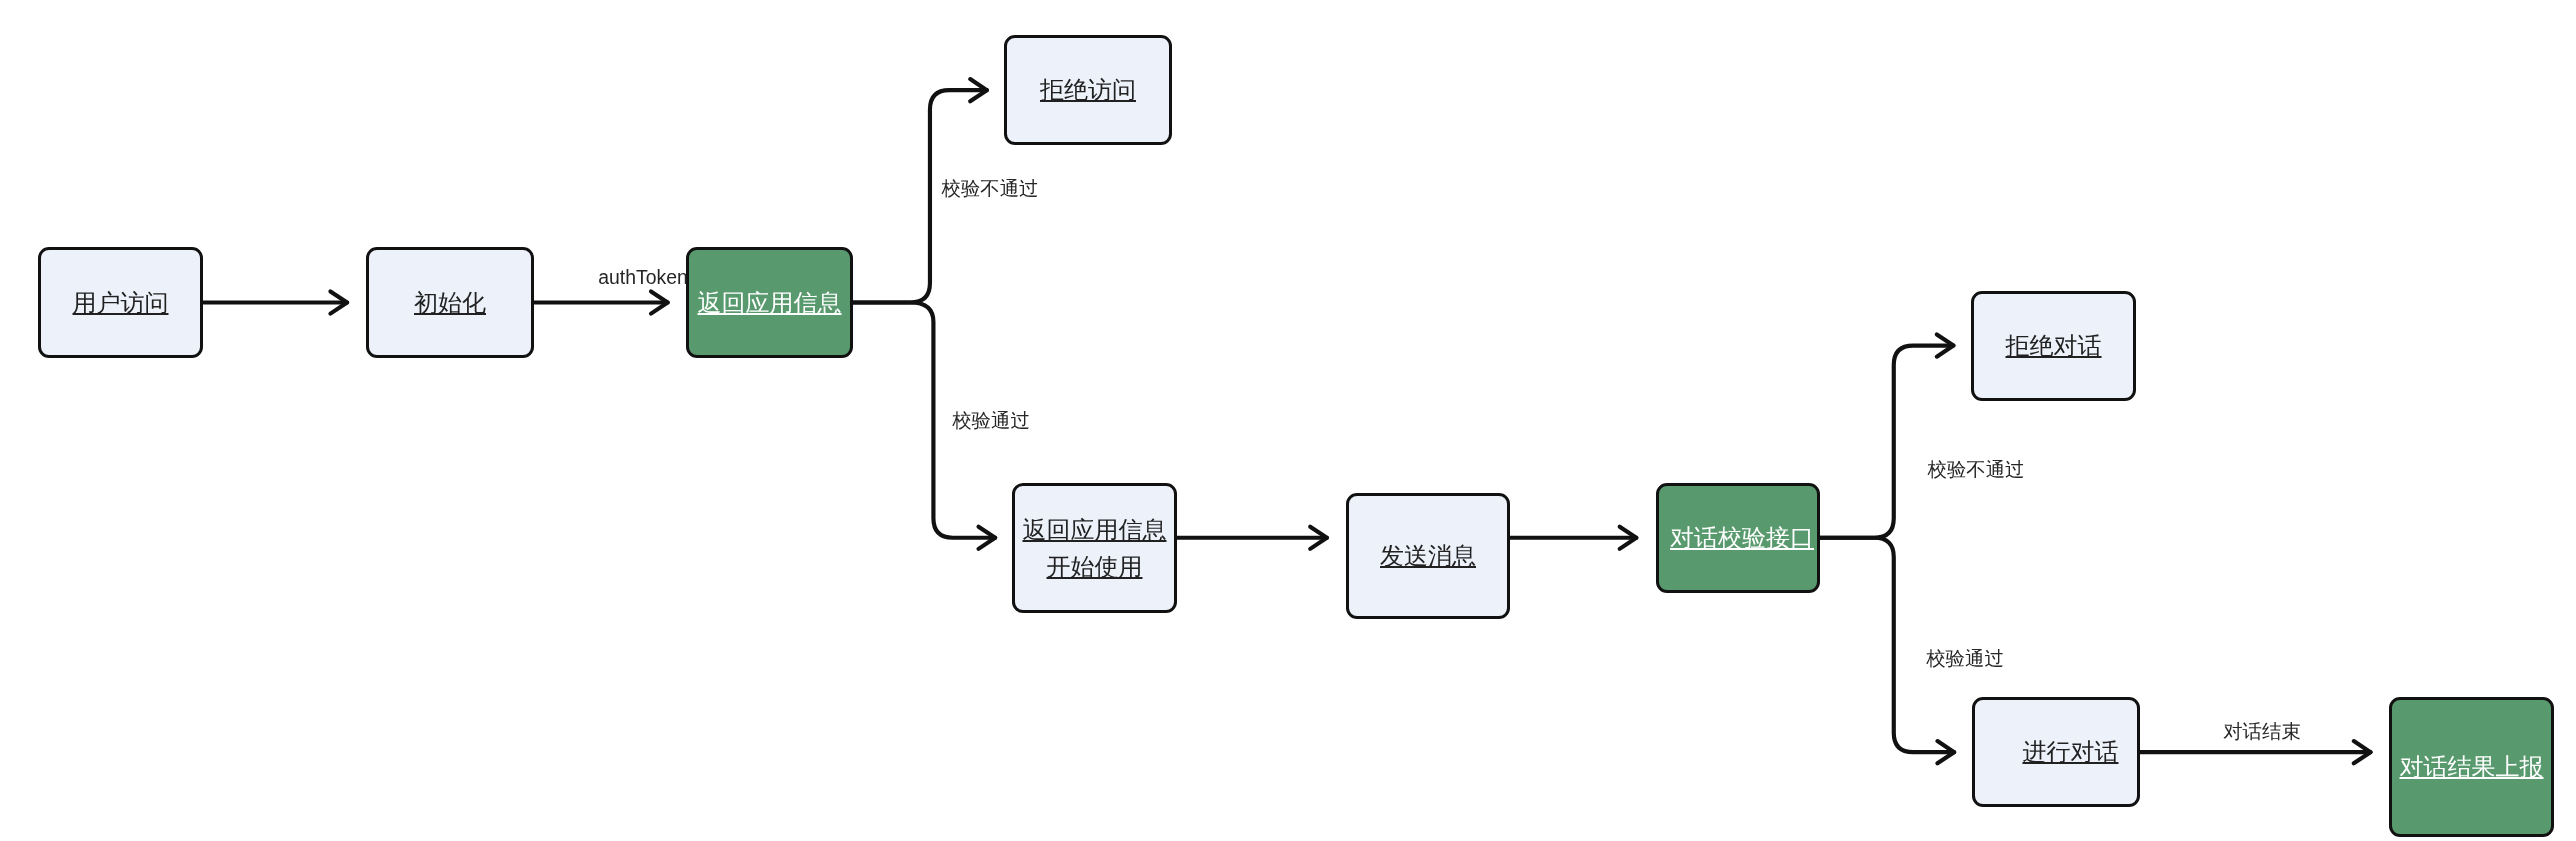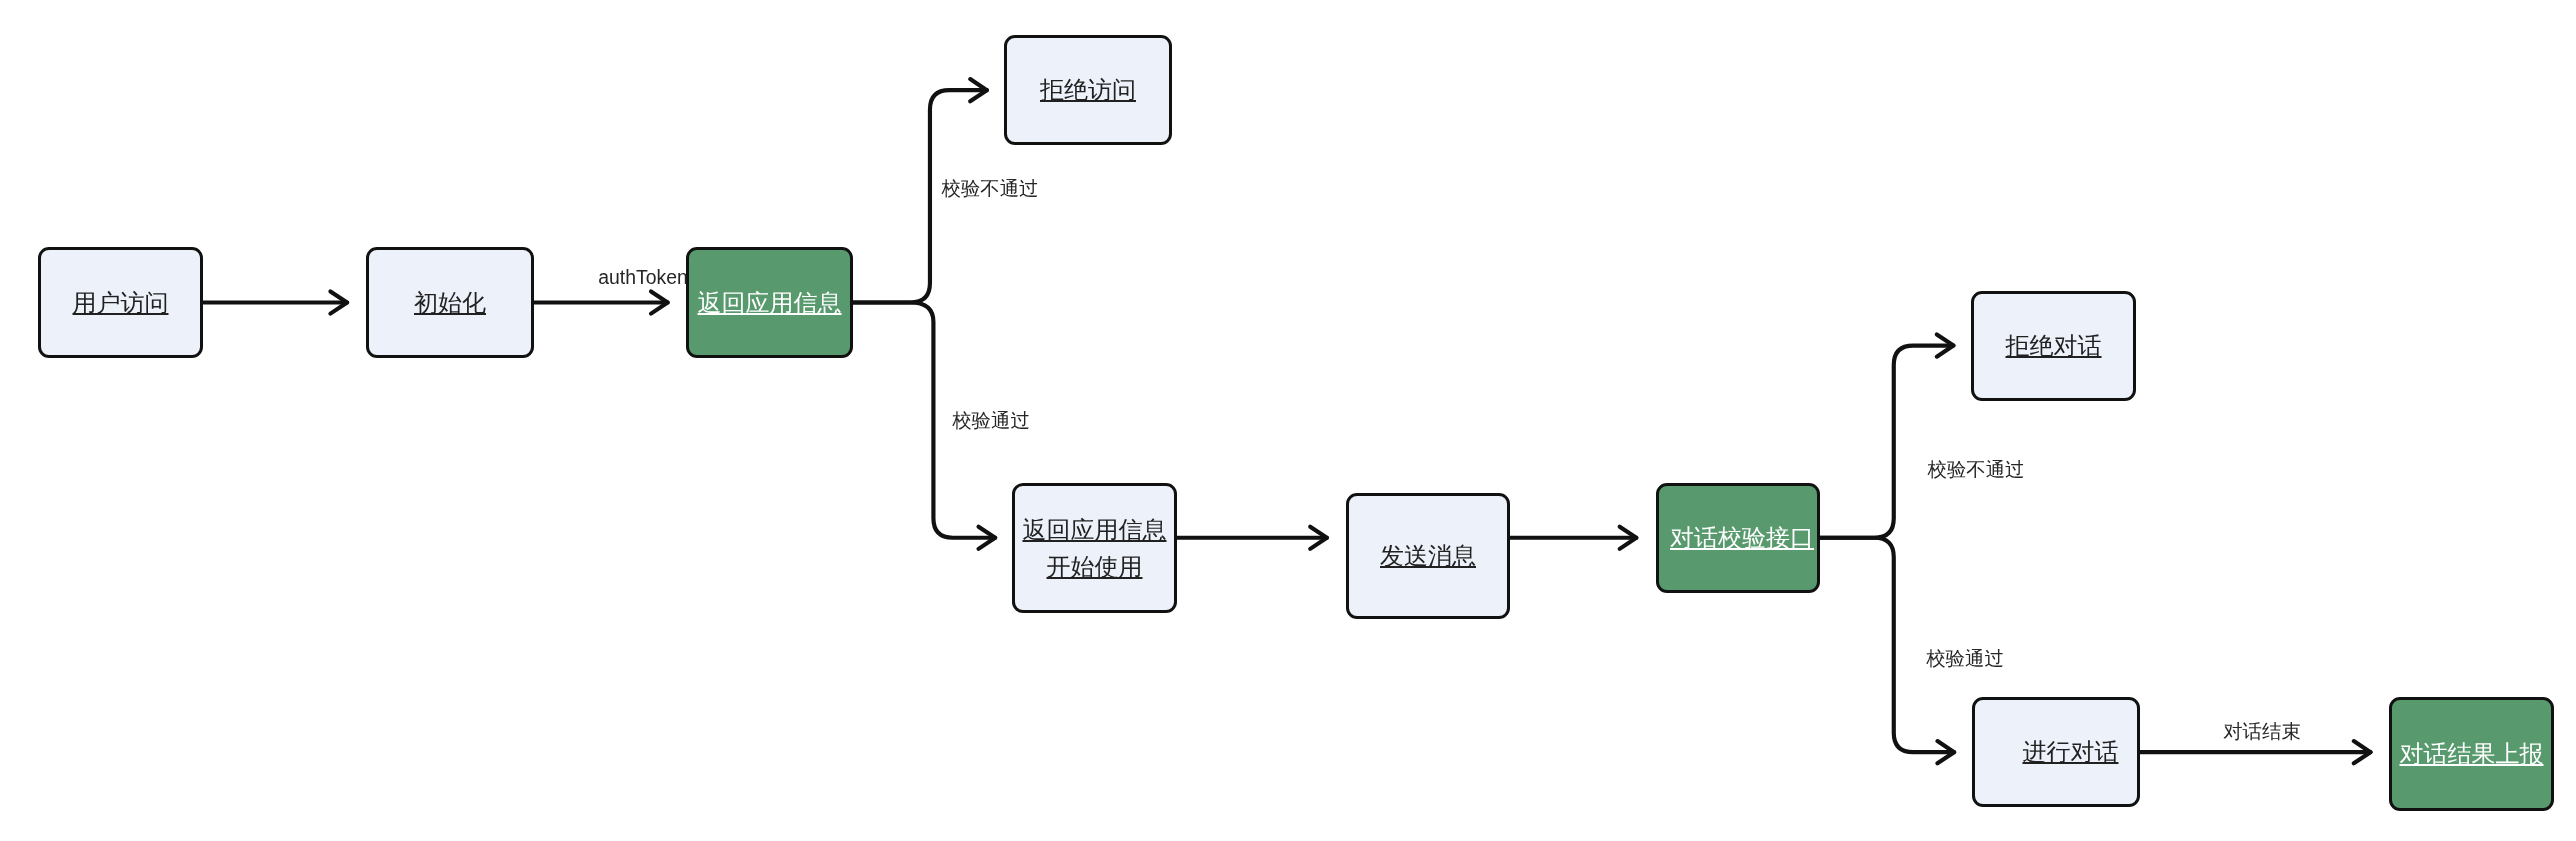--- a/index.html
+++ b/index.html
@@ -88,21 +88,21 @@
 开始使用</div>
 
   <div class="node" style="left:1346px;top:493px;width:164px;height:126px;">发送消息</div>
 
   <div class="node green" style="left:1656px;top:483px;width:164px;height:110px;padding-left:8px;">对话校验接口</div>
 
   <div class="node" style="left:1971px;top:291px;width:165px;height:110px;">拒绝对话</div>
 
   <div class="node" style="left:1972px;top:697px;width:168px;height:110px;padding-left:29px;">进行对话</div>
 
-  <div class="node green" style="left:2389px;top:697px;width:165px;height:114px;">对话结果上报</div>
+  <div class="node green" style="left:2389px;top:697px;width:165px;height:140px;">对话结果上报</div>
 
   <div class="edge-label" style="left:643px;top:277px;">authToken</div>
 
   <div class="edge-label" style="left:990px;top:188px;">校验不通过</div>
 
   <div class="edge-label" style="left:991px;top:420px;">校验通过</div>
 
   <div class="edge-label" style="left:1976px;top:469px;">校验不通过</div>
 
   <div class="edge-label" style="left:1965px;top:658px;">校验通过</div>

